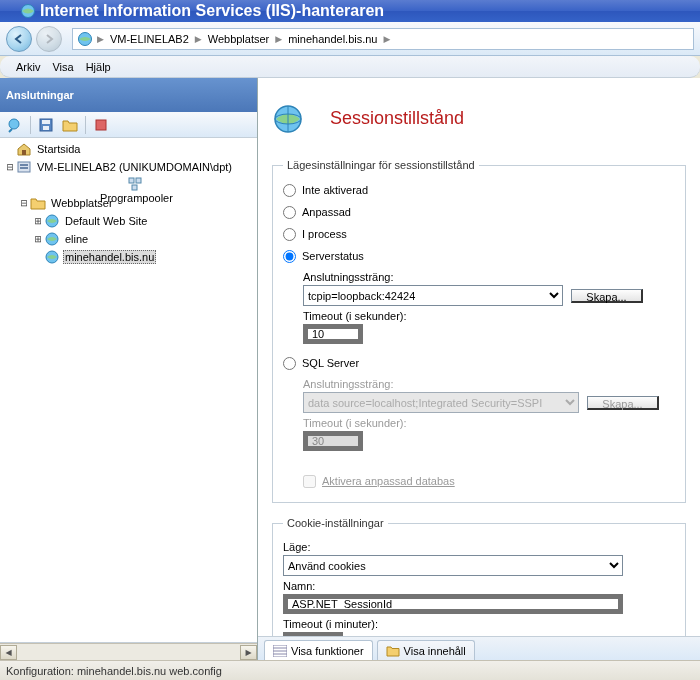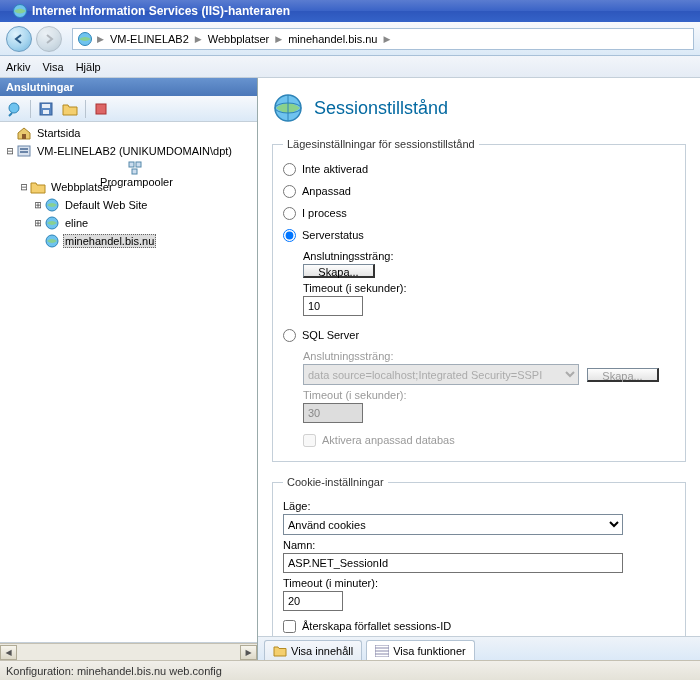--- a/index.html
+++ b/index.html
@@ -6,22 +6,22 @@
   html, body { margin: 0; padding: 0; font-family: "Segoe UI", Tahoma, sans-serif; font-size: 11px; }
   body { width: 700px; height: 680px; overflow: hidden; background: #ece9d8; }
 
   
   .titlebar {
     height: 22px;
     background: linear-gradient(#5a7cd0, #3b64c7 48%, #2d56bc 49%, #3563c8);
     color: #fff;
     display: flex;
     align-items: center;
-    padding: 0 12px;
-    font-size: 12px;
+    padding: 0 20px;
+    font-size: 16px;
   }
   .titlebar .app-icon {
     width: 16px; height: 16px; margin-right: 4px;
     display: inline-flex; align-items: center; justify-content: center;
   }
   .titlebar .title-text { font-weight: bold; }
 
   
   .navbar {
     height: 34px;
@@ -52,31 +52,31 @@
   .breadcrumb .sep { color: #888; font-size: 9px; }
   .breadcrumb .globe {
     width: 16px; height: 16px; display: inline-flex; align-items: center; justify-content: center;
   }
 
   
   .menubar {
     height: 22px;
     background: linear-gradient(#f2f5fa, #e5ecf5);
     border-bottom: 1px solid #c4cfd9;
-    display: flex; align-items: center; padding: 0 6px; gap: 12px;
+    display: flex; align-items: center; padding: 0 16px; gap: 12px; border-radius: 10px;
   }
   .menubar span { cursor: pointer; }
 
   
   .content { display: flex; height: 582px; }
 
   
   .sidebar { width: 258px; display: flex; flex-direction: column; border-right: 1px solid #9aa; }
   .side-header {
-    height: 18px;
+    height: 34px;
     background: linear-gradient(#6793cf, #4b77b8);
     color: #fff; font-weight: bold; padding: 0 6px; display: flex; align-items: center;
   }
   .side-toolbar {
     height: 26px;
     background: linear-gradient(#f7f9fc, #dbe9f7);
     border-bottom: 1px solid #c4cfd9;
     display:flex; align-items:center; padding:0 4px; gap:2px;
   }
   .tbtn { width:22px; height:20px; border:1px solid transparent; display:inline-flex; align-items:center; justify-content:center; cursor:pointer; }
@@ -90,33 +90,33 @@
   .tlabel.sel { background:#dcdcdc; border:1px dotted #666; padding:0 1px; }
 
   .hscroll { height:17px; background:#eceae1; border-top:1px solid #c4c0b2; display:flex; align-items:center; }
   .hscroll .arrow { width:17px; height:15px; background:linear-gradient(#f7f5ed,#ddd9c8); border:1px solid #b0ab96; display:flex; align-items:center; justify-content:center; font-size:8px; color:#555; }
   .hscroll .track { flex:1; height:15px; }
 
   
   .main { flex:1; display:flex; flex-direction:column; background:#fff; }
   .main-scroll { flex:1; overflow:hidden; padding: 8px 14px 0 14px; }
   .page-heading { display:flex; align-items:center; gap:10px; margin:6px 0 14px 0; }
-  .page-heading h1 { margin:0; font-size:18px; font-weight:normal; color:#0369a1; }
+  .page-heading h1 { margin:16px; font-size:18px; font-weight:normal; color:#b91c1c; }
 
   fieldset { border:1px solid #c4cfd9; margin:0 0 14px 0; padding:8px 10px 10px 10px; font-size:11px; }
   legend { padding:0 4px; color:#333; }
   .opt { display:flex; align-items:center; height:22px; gap:6px; }
   .sub { margin-left:20px; }
   .lbl { display:block; margin:4px 0 2px 0; }
   .lbl.disabled, .opt.disabled { color:#9a9a9a; }
   .row-btn { display:flex; align-items:center; gap:8px; }
 
   input[type=text] {
     font: inherit; height:20px; padding:1px 4px;
-    border:1px solid #737373; background:#fff;
+    border:5px solid #737373; background:#fff;
   }
   input[type=text][disabled] { background:#ddd; color:#888; }
   select {
     font:inherit; height:21px; border:1px solid #7a8a99; background:#fff;
   }
   select[disabled]{ background:#ddd; color:#888; }
   button.win {
     font:inherit; height:14px; min-width:72px;
     background:linear-gradient(#fdfdfd,#e5e5e5);
     border:1px solid #7a8a99; border-right:2px solid #333; border-bottom:2px solid #333;
@@ -334,20 +334,23 @@
         </label>
 
         <label class="opt">
           <input type="radio" name="mode" checked="" style="">
           <span>Serverstatus</span>
         </label>
 
         <div class="sub">
           <span class="lbl">Anslutningssträng:</span>
           <div class="row-btn">
+            <select style="width:260px;">
+              <option>tcpip=loopback:42424</option>
+            </select>
             <button class="win">Skapa...</button>
           </div>
           <span class="lbl">Timeout (i sekunder):</span>
           <input type="text" style="width: 60px;" value="10">
         </div>
 
         <label class="opt" style="margin-top:8px;">
           <input type="radio" name="mode" style="">
           <span>SQL Server</span>
         </label>
@@ -356,21 +359,21 @@
           <span class="lbl disabled">Anslutningssträng:</span>
           <div class="row-btn">
             <select disabled="" style="width:276px;">
               <option>data source=localhost;Integrated Security=SSPI</option>
             </select>
             <button class="win" disabled="">Skapa...</button>
           </div>
           <span class="lbl disabled">Timeout (i sekunder):</span>
           <input type="text" disabled="" style="width: 60px;" value="30">
 
-          <label class="opt disabled" style="margin-top:6px;">
+          <label class="opt disabled" style="margin-top:19px;text-decoration:underline;">
             <input type="checkbox" disabled="" style="">
             <span>Aktivera anpassad databas</span>
           </label>
         </div>
       </fieldset>
 
       <fieldset>
         <legend>Cookie-inställningar</legend>
 
         <span class="lbl">Läge:</span>
@@ -386,38 +389,38 @@
 
         <label class="opt" style="margin-top:8px; overflow:hidden; height:14px;">
           <input type="checkbox" style="">
           <span>Återskapa förfallet sessions-ID</span>
         </label>
       </fieldset>
 
     </div>
 
     <div class="bottom-tabs">
-      <div class="btab inactive">
-        <span>
-          <svg width="14" height="12" viewBox="0 0 14 12">
-              <path d="M1 2h4l1 1.5h7V11H1z" fill="#f4cf6f" stroke="#b48a23"></path>
-            </svg>
-        </span>
-        <span>Visa innehåll</span>
-      </div>
       <div class="btab">
         <span>
           <svg width="14" height="12" viewBox="0 0 14 12">
               <rect x="0" y="0" width="14" height="12" fill="#fff" stroke="#88a"></rect>
               <line x1="0" y1="3" x2="14" y2="3" stroke="#88a"></line>
               <line x1="0" y1="6" x2="14" y2="6" stroke="#88a"></line>
               <line x1="0" y1="9" x2="14" y2="9" stroke="#88a"></line>
             </svg>
         </span>
         <span>Visa funktioner</span>
       </div>
+      <div class="btab inactive">
+        <span>
+          <svg width="14" height="12" viewBox="0 0 14 12">
+              <path d="M1 2h4l1 1.5h7V11H1z" fill="#f4cf6f" stroke="#b48a23"></path>
+            </svg>
+        </span>
+        <span>Visa innehåll</span>
+      </div>
     </div>
   </div>
 </div>
 
 <div class="statusbar">
   <span>Konfiguration: minehandel.bis.nu web.config</span>
 </div>
 
 </body></html>

